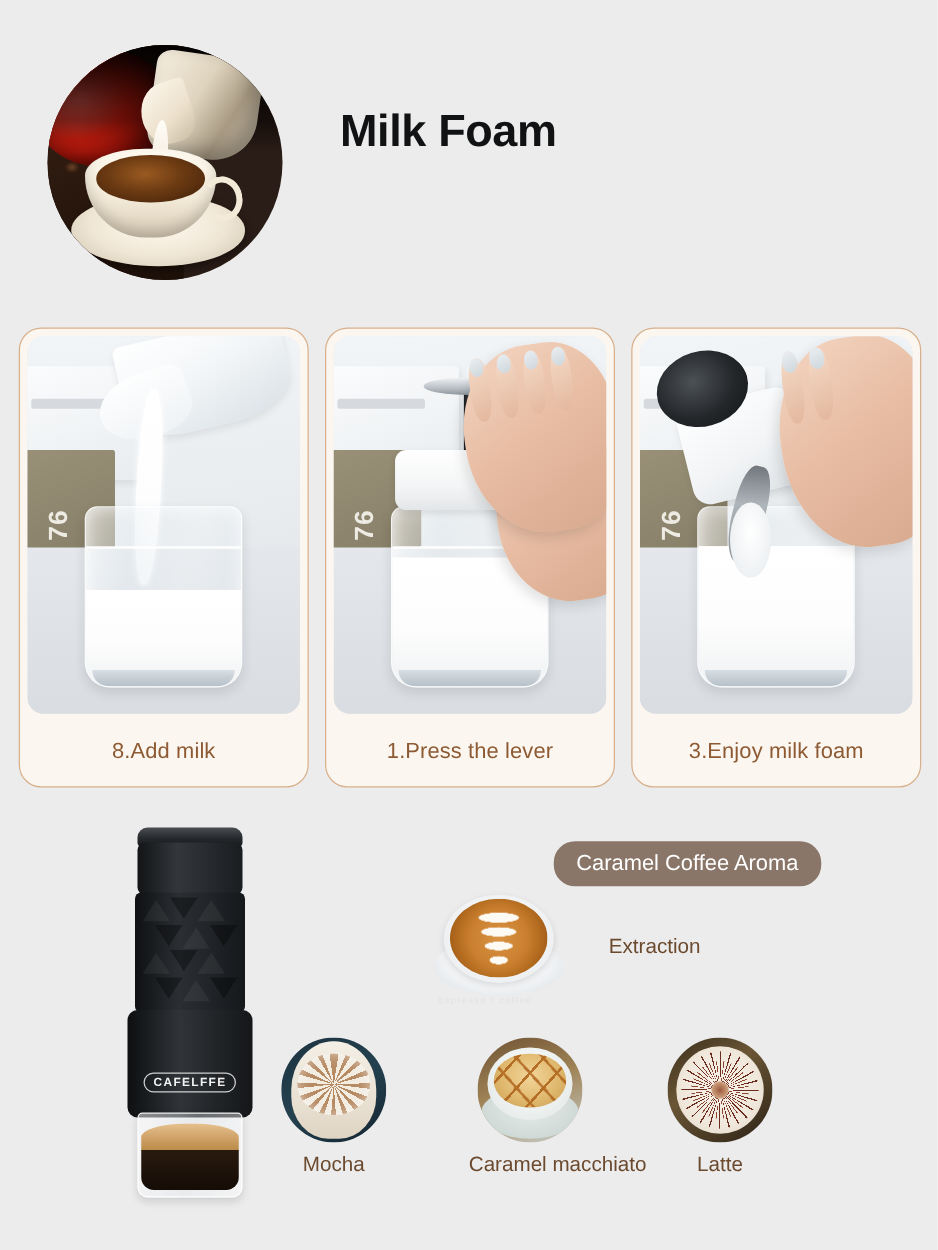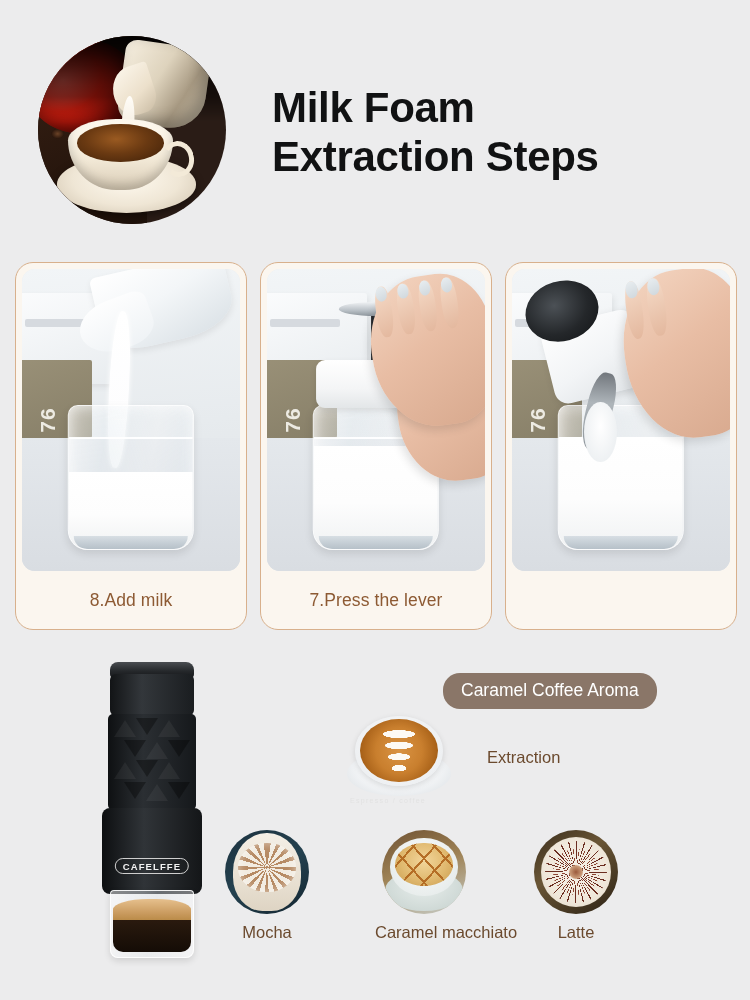--- a/index.html
+++ b/index.html
@@ -92,21 +92,21 @@
   .hc-handle {
     position:absolute; left:66%; top:56%; width:17%; height:19%;
     border:5px solid #f3ead8; border-left-color:transparent;
     border-radius:50%;
     transform:rotate(-10deg);
   }
 
   .title-block {
     position:absolute; left:272px; top:84px;
     color:#111213;
-    font-size:42px;
+    font-size:36px;
     font-weight:700;
     line-height:1.16;
     letter-spacing:-0.3px;
   }
   .title-block div { white-space:nowrap; }
 
   
   .steps {
     position:absolute; left:0; top:262px; width:750px; height:372px;
     display:flex; gap:0;
@@ -522,21 +522,20 @@
     <div class="hc-spout"></div>
     <div class="hc-stream"></div>
     <div class="hc-saucer"></div>
     <div class="hc-cup"></div>
     <div class="hc-coffee"></div>
     <div class="hc-handle"></div>
   </div>
 
   <div class="title-block">
     <div>Milk Foam</div>
-    <div>Extraction Steps</div>
   </div>
 </div>
 
 <div class="steps">
 
   <div class="step-card">
     <div class="step-photo">
       <div class="scene-bg"></div>
       <div class="scene-table"></div>
       <div class="scene-wbox"></div>
@@ -578,21 +577,21 @@
             <div class="nail"></div>
           </div>
         <div class="finger" style="left:44%">
             <div class="nail"></div>
           </div>
         <div class="finger" style="left:62%">
             <div class="nail"></div>
           </div>
       </div>
     </div>
-    <div class="caption">7.Press the lever</div>
+    <div class="caption">1.Press the lever</div>
   </div>
 
   <div class="step-card">
     <div class="step-photo">
       <div class="scene-bg"></div>
       <div class="scene-table"></div>
       <div class="scene-wbox"></div>
       <div class="scene-tanbox"></div>
       <div class="scene-num">76</div>
       <div class="glass">
@@ -606,20 +605,21 @@
       <div class="whisk-foam"></div>
       <div class="hand" style="right:-10%; top:0; height:56%; width:58%;">
         <div class="finger" style="left:6%">
             <div class="nail"></div>
           </div>
         <div class="finger" style="left:24%">
             <div class="nail"></div>
           </div>
       </div>
     </div>
+    <div class="caption">3.Enjoy milk foam</div>
   </div>
 </div>
 
 <div class="bottom">
 
   <div class="machine">
     <div class="m-cap"></div>
     <div class="m-top"></div>
     <div class="m-mid">
       <div class="tri" style="left:6px;  top:6px;"></div>

